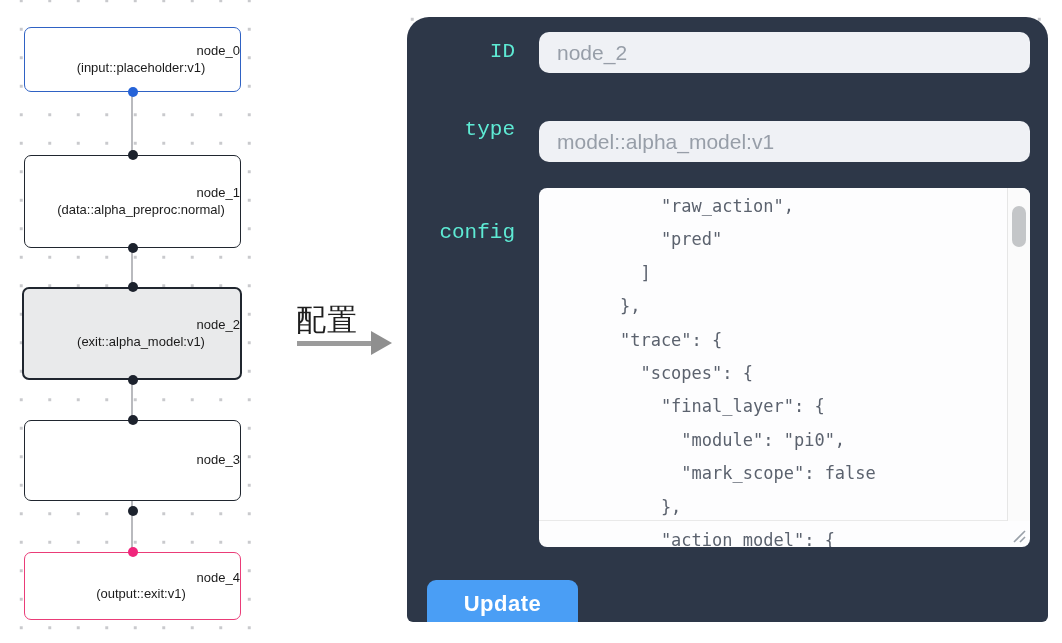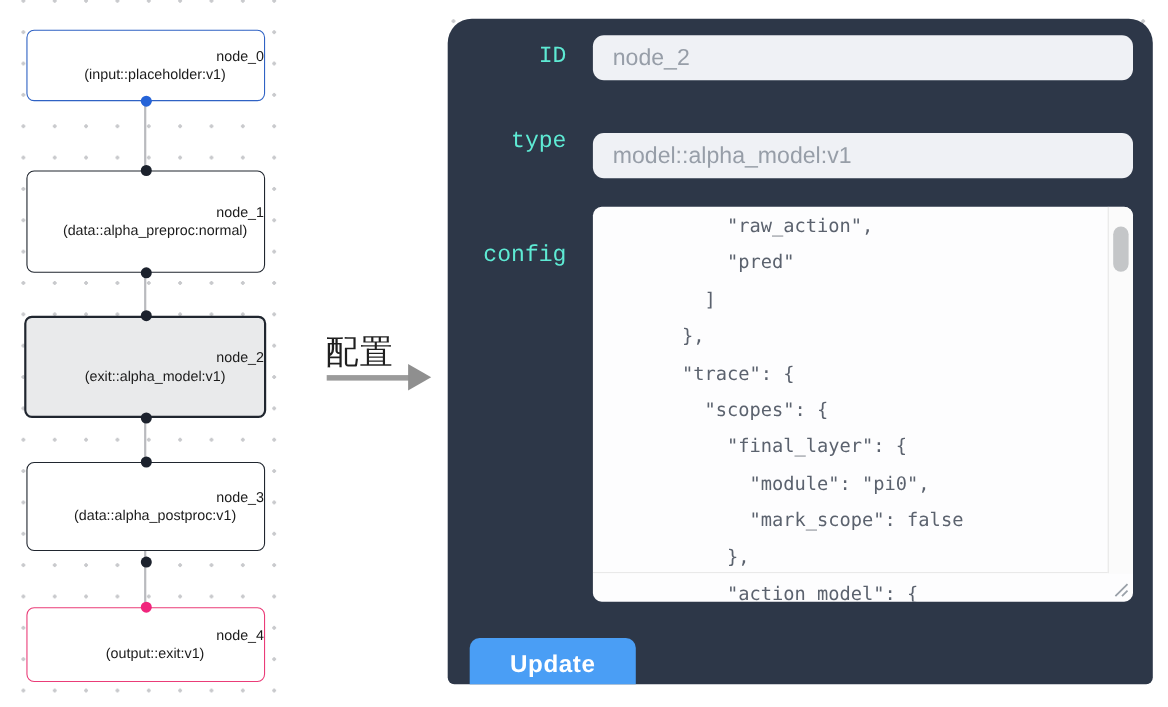--- a/index.html
+++ b/index.html
@@ -101,21 +101,20 @@
       <div class="subtitle">(data::alpha_preproc:normal)</div>
     </div>
 
     <div class="flow-node node-selected">
       <div>node_2</div>
       <div class="subtitle">(exit::alpha_model:v1)</div>
     </div>
 
     <div class="flow-node node-default3">
       <div>node_3</div>
-      <div class="subtitle">(data::alpha_postproc:v1)</div>
     </div>
 
     <div class="flow-node node-output">
       <div>node_4</div>
       <div class="subtitle">(output::exit:v1)</div>
     </div>
 
     <div class="port port-blue" style="top:87px"></div>
     <div class="port" style="top:150px"></div>
     <div class="port" style="top:243px"></div>

